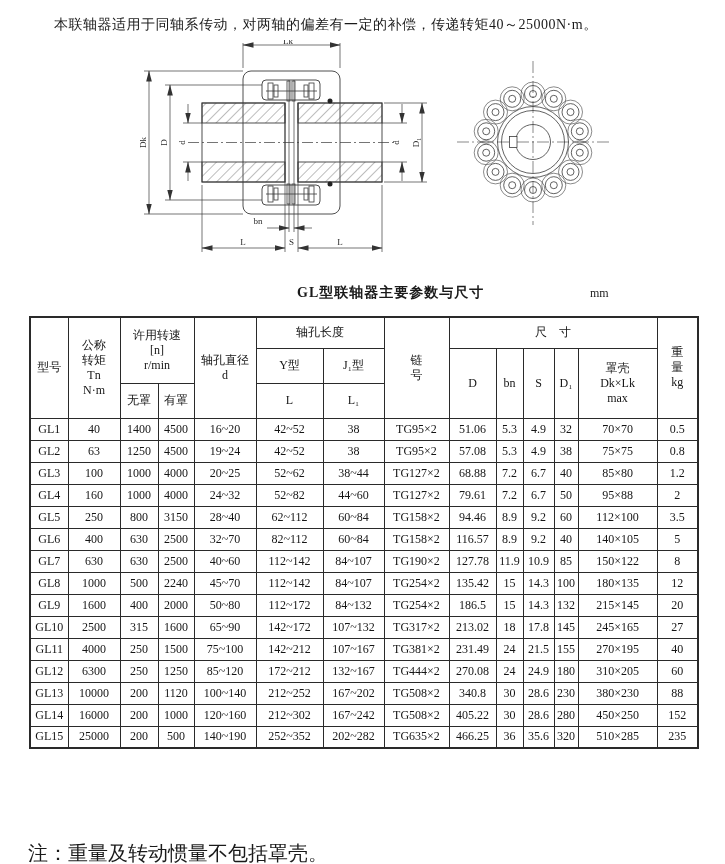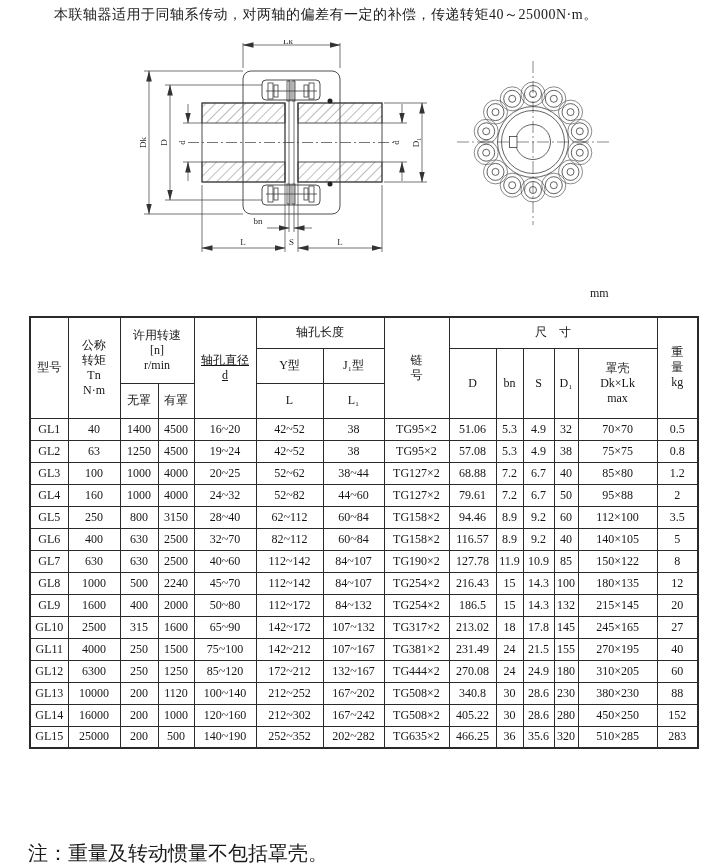--- a/index.html
+++ b/index.html
@@ -1,30 +1,30 @@
 <!DOCTYPE html>
 <html><head>
 <meta charset="utf-8">
 <style>
   html,body{margin:0;padding:0;background:#ffffff;}
   .page{position:relative;width:725px;height:864px;background:#fff;overflow:hidden;
         font-family:"Liberation Serif","DejaVu Serif",serif;color:#1a1a1a;}
-  .intro{position:absolute;left:54px;top:6px;font-size:14px;letter-spacing:0.5px;white-space:nowrap;}
+  .intro{position:absolute;left:54px;top:16px;font-size:14px;letter-spacing:0.5px;white-space:nowrap;}
   .tbl-title{position:absolute;left:297px;top:284px;font-size:14px;font-weight:bold;letter-spacing:1px;}
   .unit{position:absolute;left:590px;top:286px;font-size:12px;}
   .note{position:absolute;left:28px;top:840px;font-size:20px;}
   svg text{font-family:"Liberation Serif","DejaVu Serif",serif;fill:#2b2b2b;}
   table.params{position:absolute;left:29px;top:316px;width:669px;border-collapse:collapse;
         table-layout:fixed;font-size:12px;color:#151515;}
   table.params td, table.params th{border:1px solid #2a2a2a;text-align:center;vertical-align:middle;
         padding:0;font-weight:normal;white-space:pre-line;line-height:1.25;overflow:hidden;}
   table.params{border:2px solid #2a2a2a;}
   thead tr.h1{height:31px;} thead tr.h2{height:35px;} thead tr.h3{height:35px;}
   tbody tr{height:22px;}
-  th.gap{line-height:1.9;text-decoration:underline;} th.gap2{line-height:2.3;} th.small{font-size:12px;}
+  th.gap{line-height:1.9;} th.gap2{line-height:2.3;} th.small{font-size:12px;}
 </style>
 </head>
 <body>
 
 <div class="page">
 
   <div class="intro">本联轴器适用于同轴系传动，对两轴的偏差有一定的补偿，传递转矩40～25000N·m。</div>
 
   <svg style="position:absolute;left:130px;top:40px;" width="320" height="230" viewBox="0 0 320 230">
     <defs>
@@ -182,20 +182,21 @@
           <circle cx="57.2" cy="43.8" r="8.5" stroke-width="0.8"></circle>
           <circle cx="57.2" cy="43.8" r="3.5" stroke-width="0.8"></circle>
         </g>
       <circle cx="78" cy="87" r="35.5"></circle>
       <circle cx="78" cy="87" r="31.5"></circle>
       <circle cx="78" cy="87" r="17.5"></circle>
       <rect x="54.5" y="81.5" width="7.5" height="11" fill="#ffffff"></rect>
     </g>
   </svg>
 
+  <div class="tbl-title">GL型联轴器主要参数与尺寸</div>
   <div class="unit">mm</div>
 
   <table class="params">
     <colgroup>
       <col style="width:38px">
         <col style="width:52px">
         <col style="width:38px">
         <col style="width:36px">
       <col style="width:62px">
         <col style="width:67px">
@@ -361,21 +362,21 @@
         </tr>
         <tr>
           <td>GL8</td>
           <td>1000</td>
           <td>500</td>
           <td>2240</td>
           <td>45~70</td>
           <td>112~142</td>
           <td>84~107</td>
           <td>TG254×2</td>
-          <td>216.43</td>
+          <td>135.42</td>
           <td>15</td>
           <td>14.3</td>
           <td>100</td>
           <td>180×135</td>
           <td>12</td>
         </tr>
         <tr>
           <td>GL9</td>
           <td>1600</td>
           <td>400</td>
@@ -478,19 +479,19 @@
           <td>500</td>
           <td>140~190</td>
           <td>252~352</td>
           <td>202~282</td>
           <td>TG635×2</td>
           <td>466.25</td>
           <td>36</td>
           <td>35.6</td>
           <td>320</td>
           <td>510×285</td>
-          <td>283</td>
+          <td>235</td>
         </tr>
       </tbody>
   </table>
 
   <div class="note">注：重量及转动惯量不包括罩壳。</div>
 </div>
 
 </body></html>

